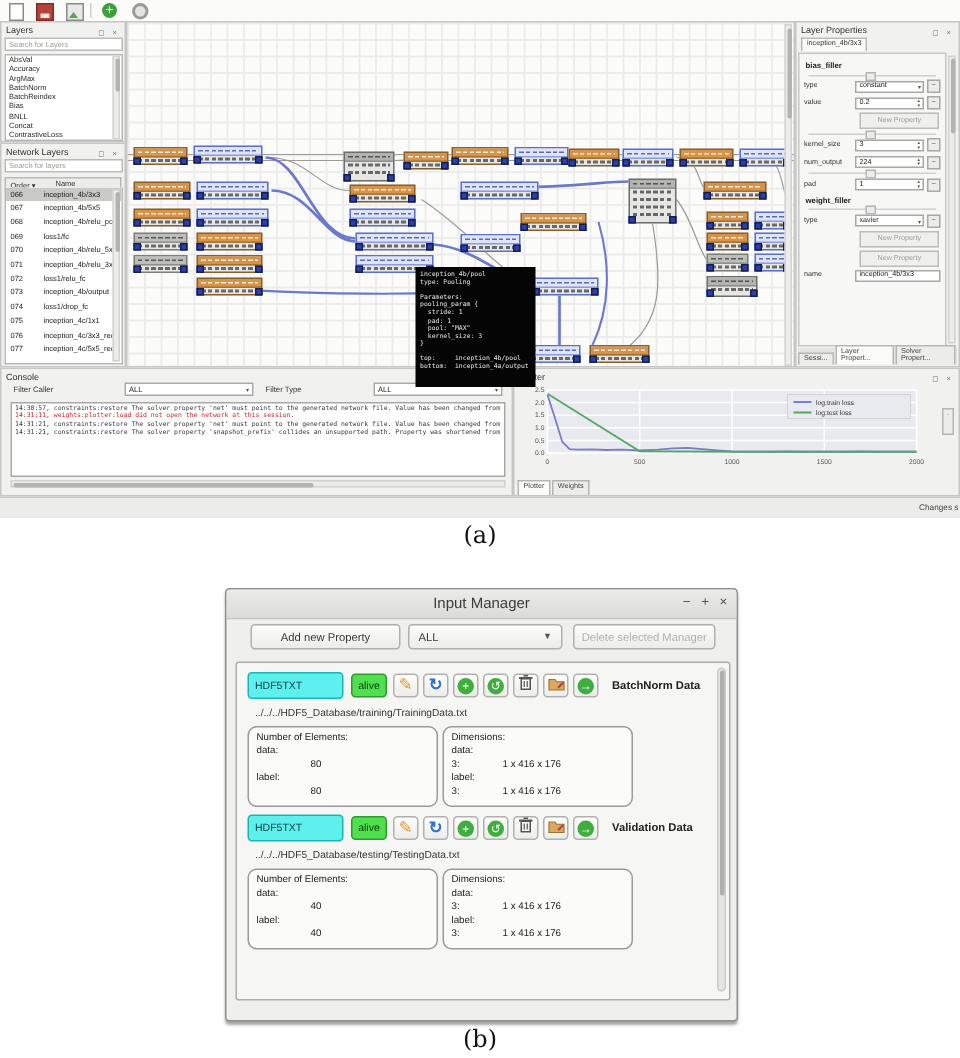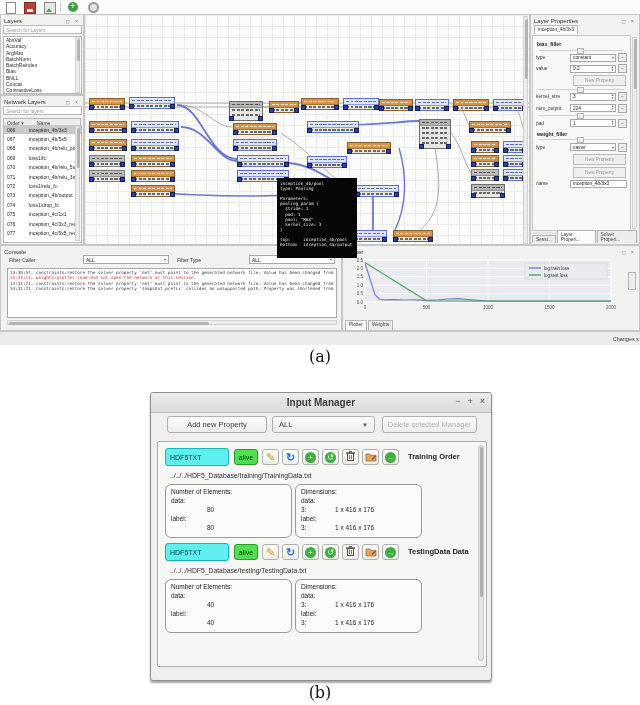--- a/index.html
+++ b/index.html
@@ -87,21 +87,21 @@
     border-top:1px solid #c6c6c4;box-sizing:border-box;font-size:5.5px;color:#444;
     display:flex;justify-content:flex-end;align-items:center;padding-right:1px;}
   .caption{position:absolute;width:640px;text-align:center;font-family:"DejaVu Serif",serif;
     font-size:16px;color:#111;}
   
   #dlg{position:absolute;left:150px;top:392px;width:342px;height:289px;background:#efefed;
     border:1px solid #8f8f8d;border-radius:3px;box-sizing:border-box;
     box-shadow:0 2px 2px rgba(0,0,0,.35);}
   #dtitle{height:19px;background:linear-gradient(#ebebe9,#dbdbd9);border-bottom:1px solid #c2c2c0;
     border-radius:3px 3px 0 0;display:flex;align-items:center;justify-content:center;position:relative;}
-  #dtitle .t{font-size:10px;font-weight:bold;color:#3c3c3c;}
+  #dtitle .t{font-size:10px;font-weight:normal;color:#3c3c3c;}
   #dctl{position:absolute;right:6px;top:3px;display:flex;gap:7px;font-size:9px;color:#555;}
   .btn{position:absolute;border:1px solid #b0b0ae;border-radius:3px;
     background:linear-gradient(#fdfdfc,#ececea);font-size:7.5px;color:#3a3a3a;
     display:flex;align-items:center;justify-content:center;box-sizing:border-box;}
   .btn.dis{color:#b2b2b0;}
   #dcontainer{position:absolute;left:6px;top:48px;width:330px;height:226px;background:#f6f6f4;
     border:1px solid #adadab;border-radius:2px;box-sizing:border-box;}
   #dscroll{position:absolute;right:2px;top:3px;width:6px;height:216px;background:#e4e4e2;
     border:1px solid #cacac8;border-radius:3px;box-sizing:border-box;}
   #dscroll i{position:absolute;left:0.5px;top:1px;width:3px;height:150px;background:#b0b0ae;border-radius:2px;display:block;}
@@ -878,21 +878,21 @@
             <div class="dbtn">
               <span><svg width="12" height="11">
                   <path d="M1,3 L5,3 L6,4.5 L11,4.5 L11,10 L1,10 Z" fill="#dca85e" stroke="#9a7436" stroke-width="0.8"></path>
                   <line x1="7" y1="8.5" x2="10.5" y2="5" stroke="#b5433a" stroke-width="1.4"></line>
                 </svg></span>
             </div>
             <div class="dbtn">
               <span class="gc">→</span>
             </div>
           </div>
-          <div class="db-label">Training Order</div>
+          <div class="db-label">BatchNorm Data</div>
           <div class="db-path">../../../HDF5_Database/training/TrainingData.txt</div>
           <div class="gbox" style="left: 7px;">
             <div>Number of Elements:</div>
             <div>data:</div>
             <div class="gv2">80</div>
             <div>label:</div>
             <div class="gv2">80</div>
           </div>
           <div class="gbox" style="left: 137px;">
             <div>Dimensions:</div>
@@ -930,21 +930,21 @@
             <div class="dbtn">
               <span><svg width="12" height="11">
                   <path d="M1,3 L5,3 L6,4.5 L11,4.5 L11,10 L1,10 Z" fill="#dca85e" stroke="#9a7436" stroke-width="0.8"></path>
                   <line x1="7" y1="8.5" x2="10.5" y2="5" stroke="#b5433a" stroke-width="1.4"></line>
                 </svg></span>
             </div>
             <div class="dbtn">
               <span class="gc">→</span>
             </div>
           </div>
-          <div class="db-label">TestingData Data</div>
+          <div class="db-label">Validation Data</div>
           <div class="db-path">../../../HDF5_Database/testing/TestingData.txt</div>
           <div class="gbox" style="left: 7px;">
             <div>Number of Elements:</div>
             <div>data:</div>
             <div class="gv2">40</div>
             <div>label:</div>
             <div class="gv2">40</div>
           </div>
           <div class="gbox" style="left: 137px;">
             <div>Dimensions:</div>

